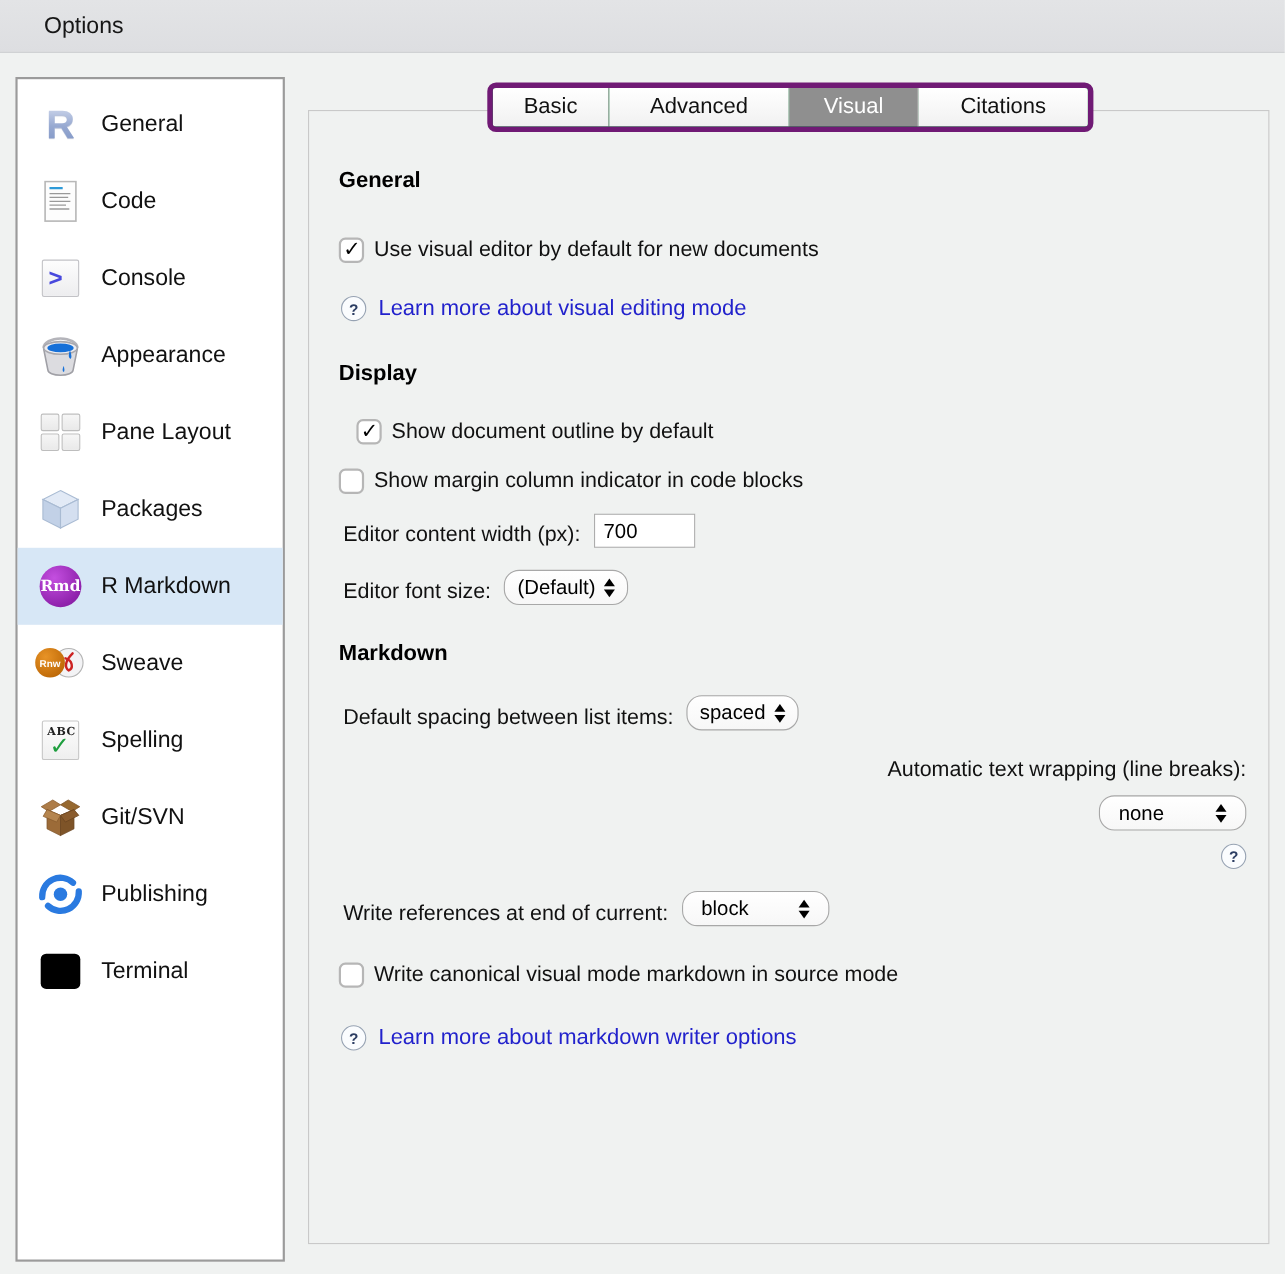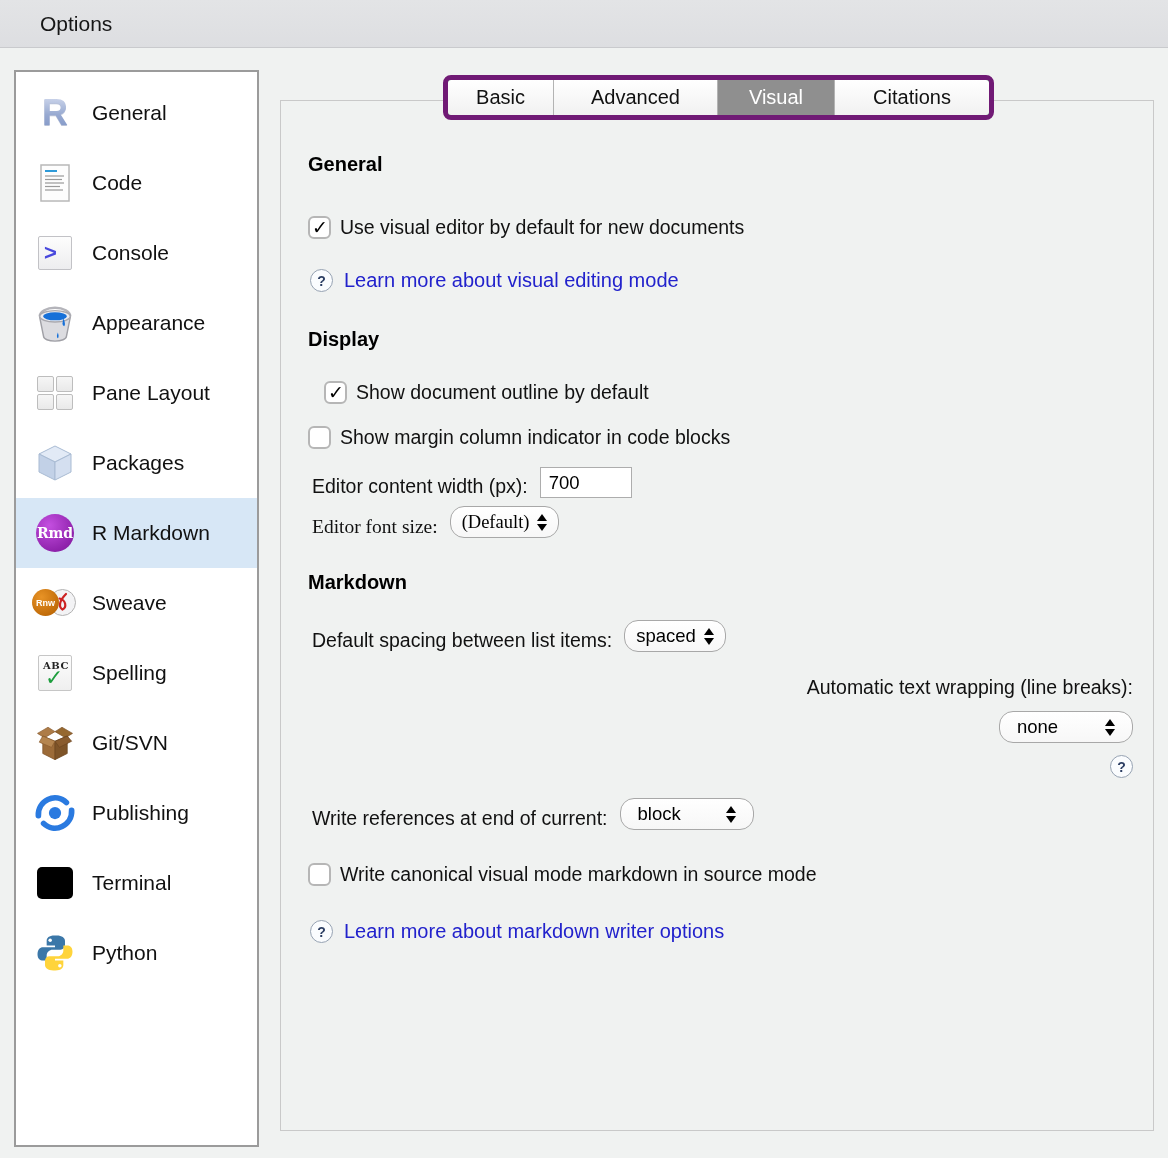--- a/index.html
+++ b/index.html
@@ -130,21 +130,21 @@
   .row-link2 { margin-top:34px; }
   .help-circle {
     width:23px; height:23px; border-radius:50%; border:1px solid #96a2b2;
     background:#fafcfe; color:#2c3e63; font-size:14px; font-weight:bold;
     display:flex; align-items:center; justify-content:center; flex:none;
   }
   .link { color:#2222cc; font-size:20px; cursor:pointer; }
 
   .ctl-row { display:flex; align-items:flex-end; gap:12px; font-size:19.5px; margin-left:4px; }
   .row-width { margin-top:18px; }
-  .row-fontsize { margin-top:8px;font-family:Liberation Serif, serif; }
+  .row-fontsize { margin-top:20px; }
   .row-spacing { margin-top:26px; }
   .row-wrap { margin-top:24px;flex-direction:column; }
   .row-refs { margin-top:20px; }
 
   .txt-input {
     width:92px; height:31px; border:1px solid #adadad; background:#fff;
     font-family:inherit; font-size:18.5px; padding:2px 8px; color:#000;
   }
 
   .dd {
@@ -298,31 +298,20 @@
   </div>
 
   <div class="side-item">
     <span class="side-icn">
       <span class="terminal-box"></span>
     </span>
     <span class="side-label">Terminal</span>
   </div>
 
 
-  <div class="side-item">
-    <span class="side-icn">
-      <svg width="40" height="40" viewBox="0 0 48 48">
-        <path d="M23.5 3 c-7 0 -9.5 3 -9.5 6.5 v5.5 h10 v2 H9.5 C6 17 3 20 3 25.5 S6 33 9.5 33 h4.5 v-6 c0 -4 3.2 -7 7.2 -7 h9.3 c3.2 0 5.5 -2.3 5.5 -5.5 v-5 C36 6 32.5 3 26 3 Z" fill="#3b77a8"></path>
-        <circle cx="18.2" cy="8.6" r="2.1" fill="#fff"></circle>
-        <path d="M24.5 45 c7 0 9.5 -3 9.5 -6.5 V33 H24 v-2 h14.5 C42 31 45 28 45 22.5 S42 15 38.5 15 H34 v6 c0 4 -3.2 7 -7.2 7 h-9.3 c-3.2 0 -5.5 2.3 -5.5 5.5 v5 C12 42 15.5 45 22 45 Z" fill="#ffd43b"></path>
-        <circle cx="29.8" cy="39.4" r="2.1" fill="#fff"></circle>
-      </svg>
-    </span>
-    <span class="side-label">Python</span>
-  </div>
 
 </div>
 
 <div class="tabbar">
   <div class="tab w1">Basic</div>
   <div class="tab w2">Advanced</div>
   <div class="tab w3 selected">Visual</div>
   <div class="tab w4">Citations</div>
 </div>
 

